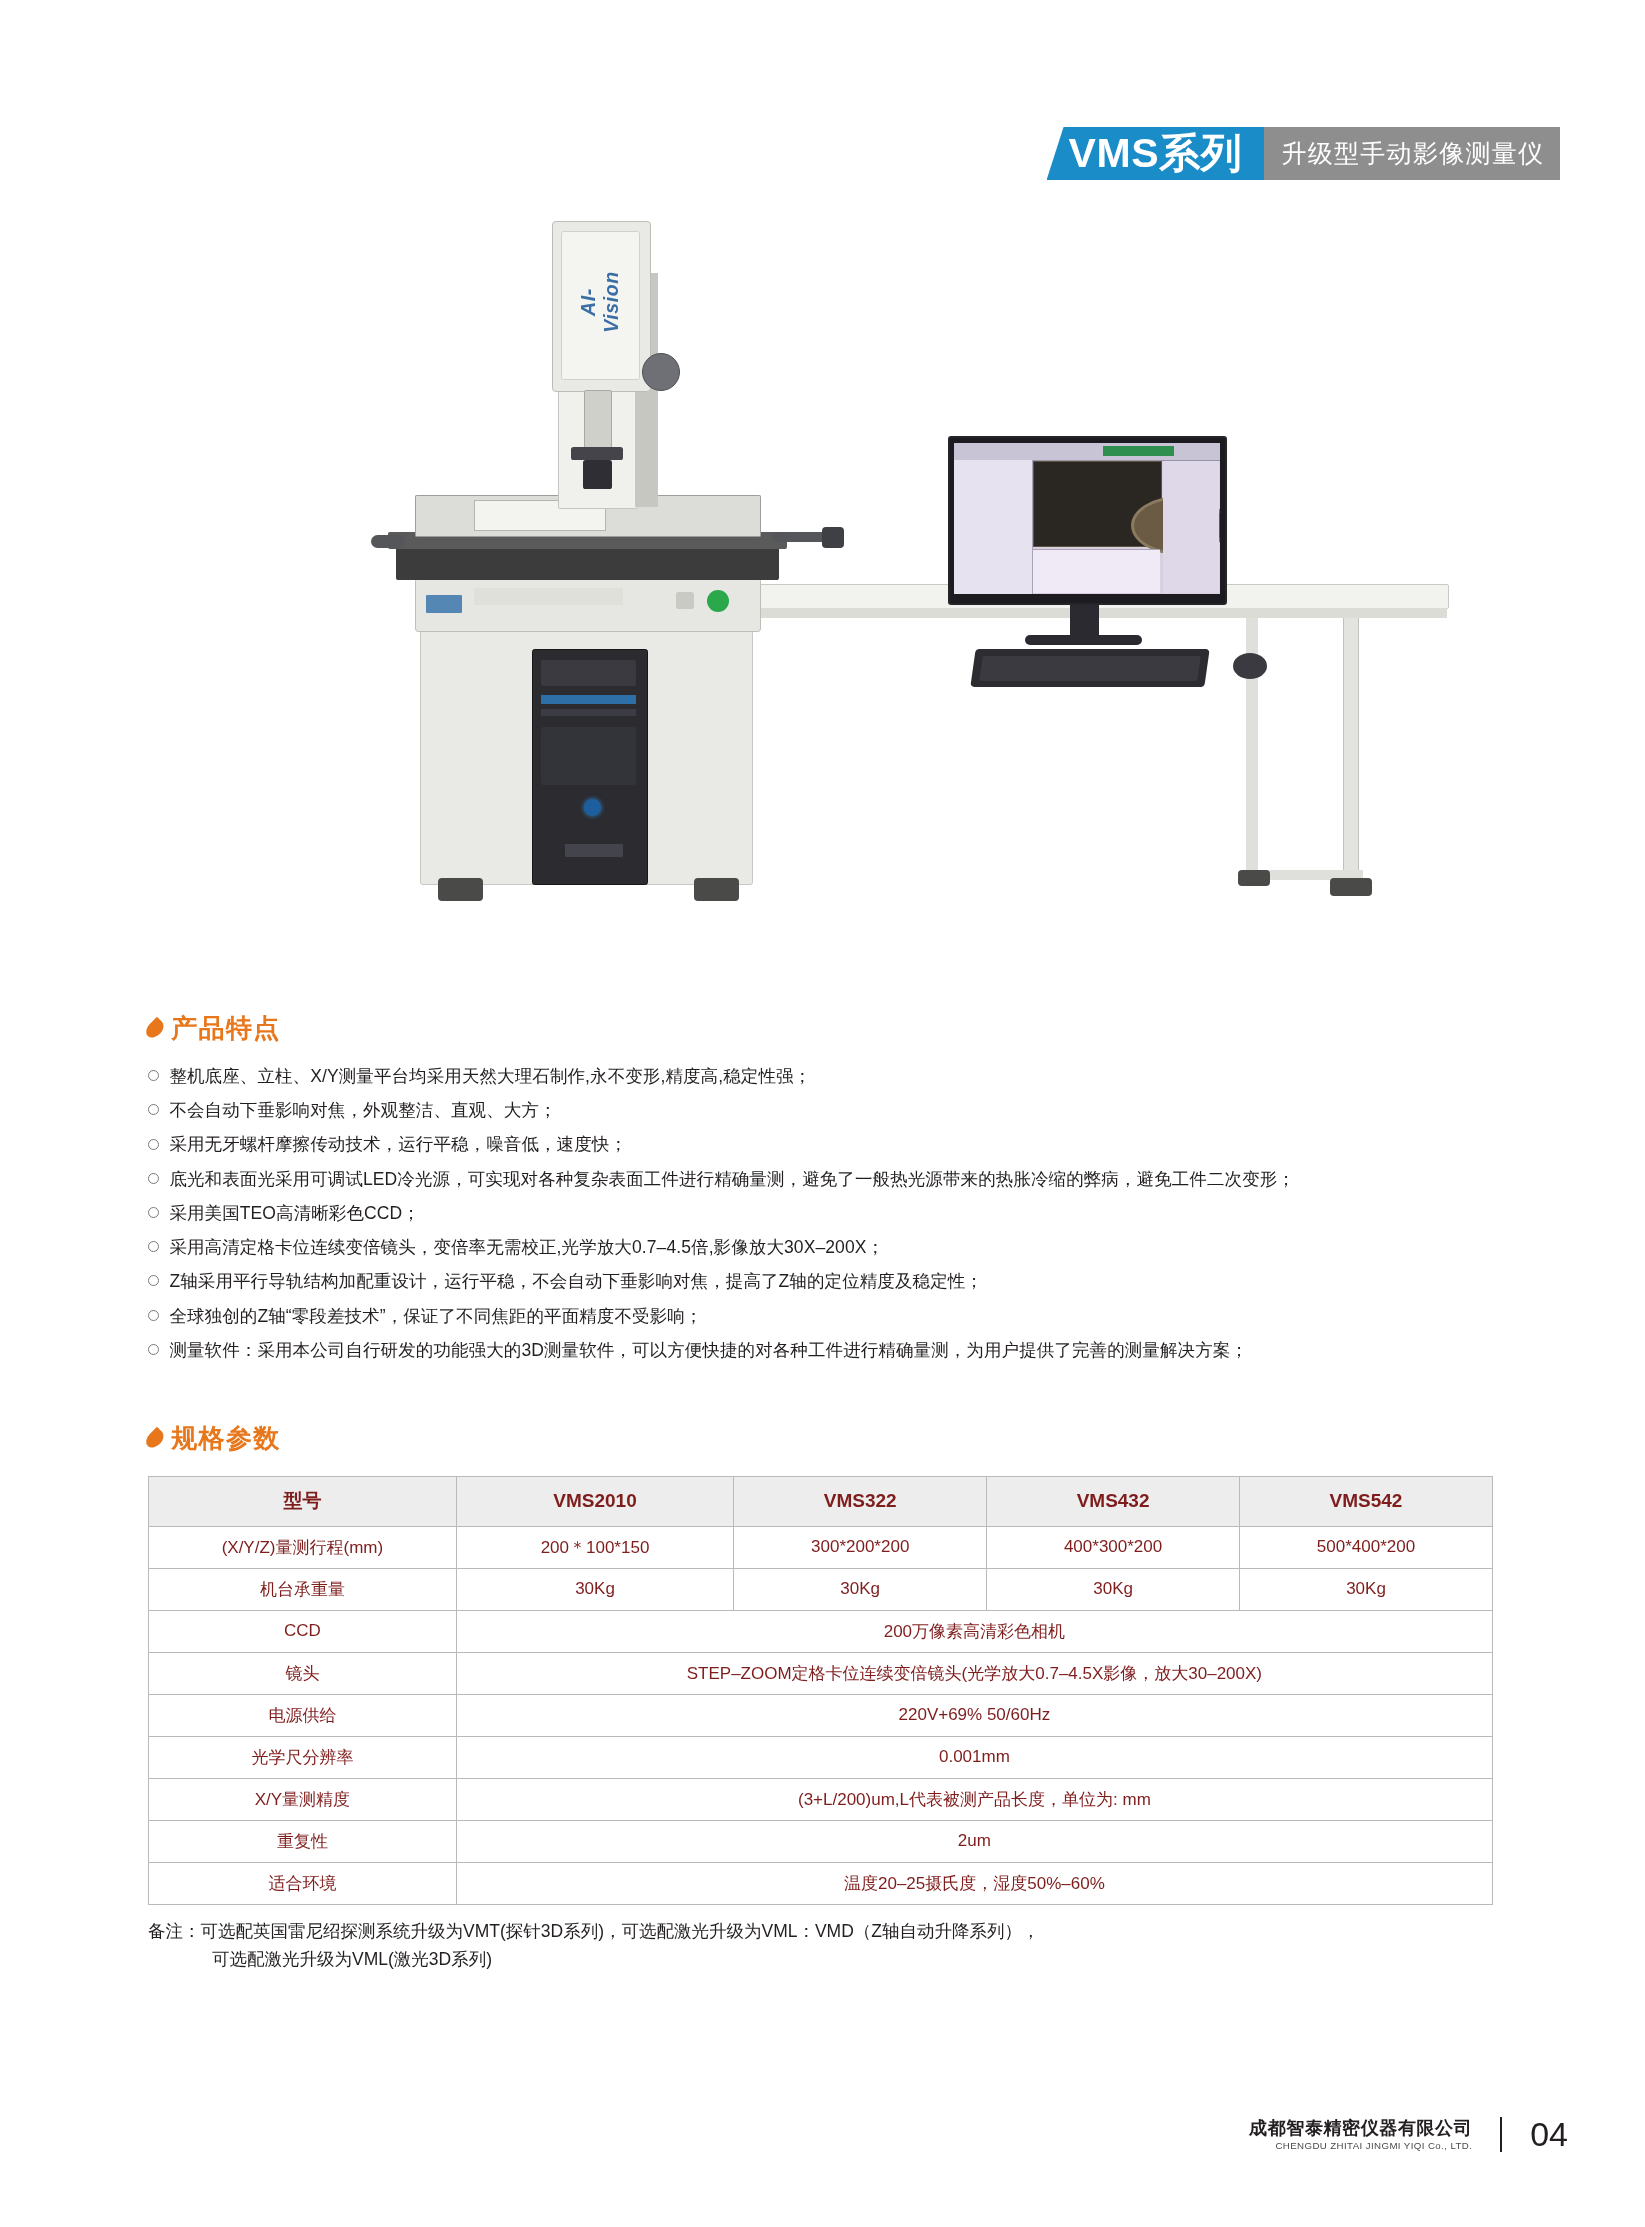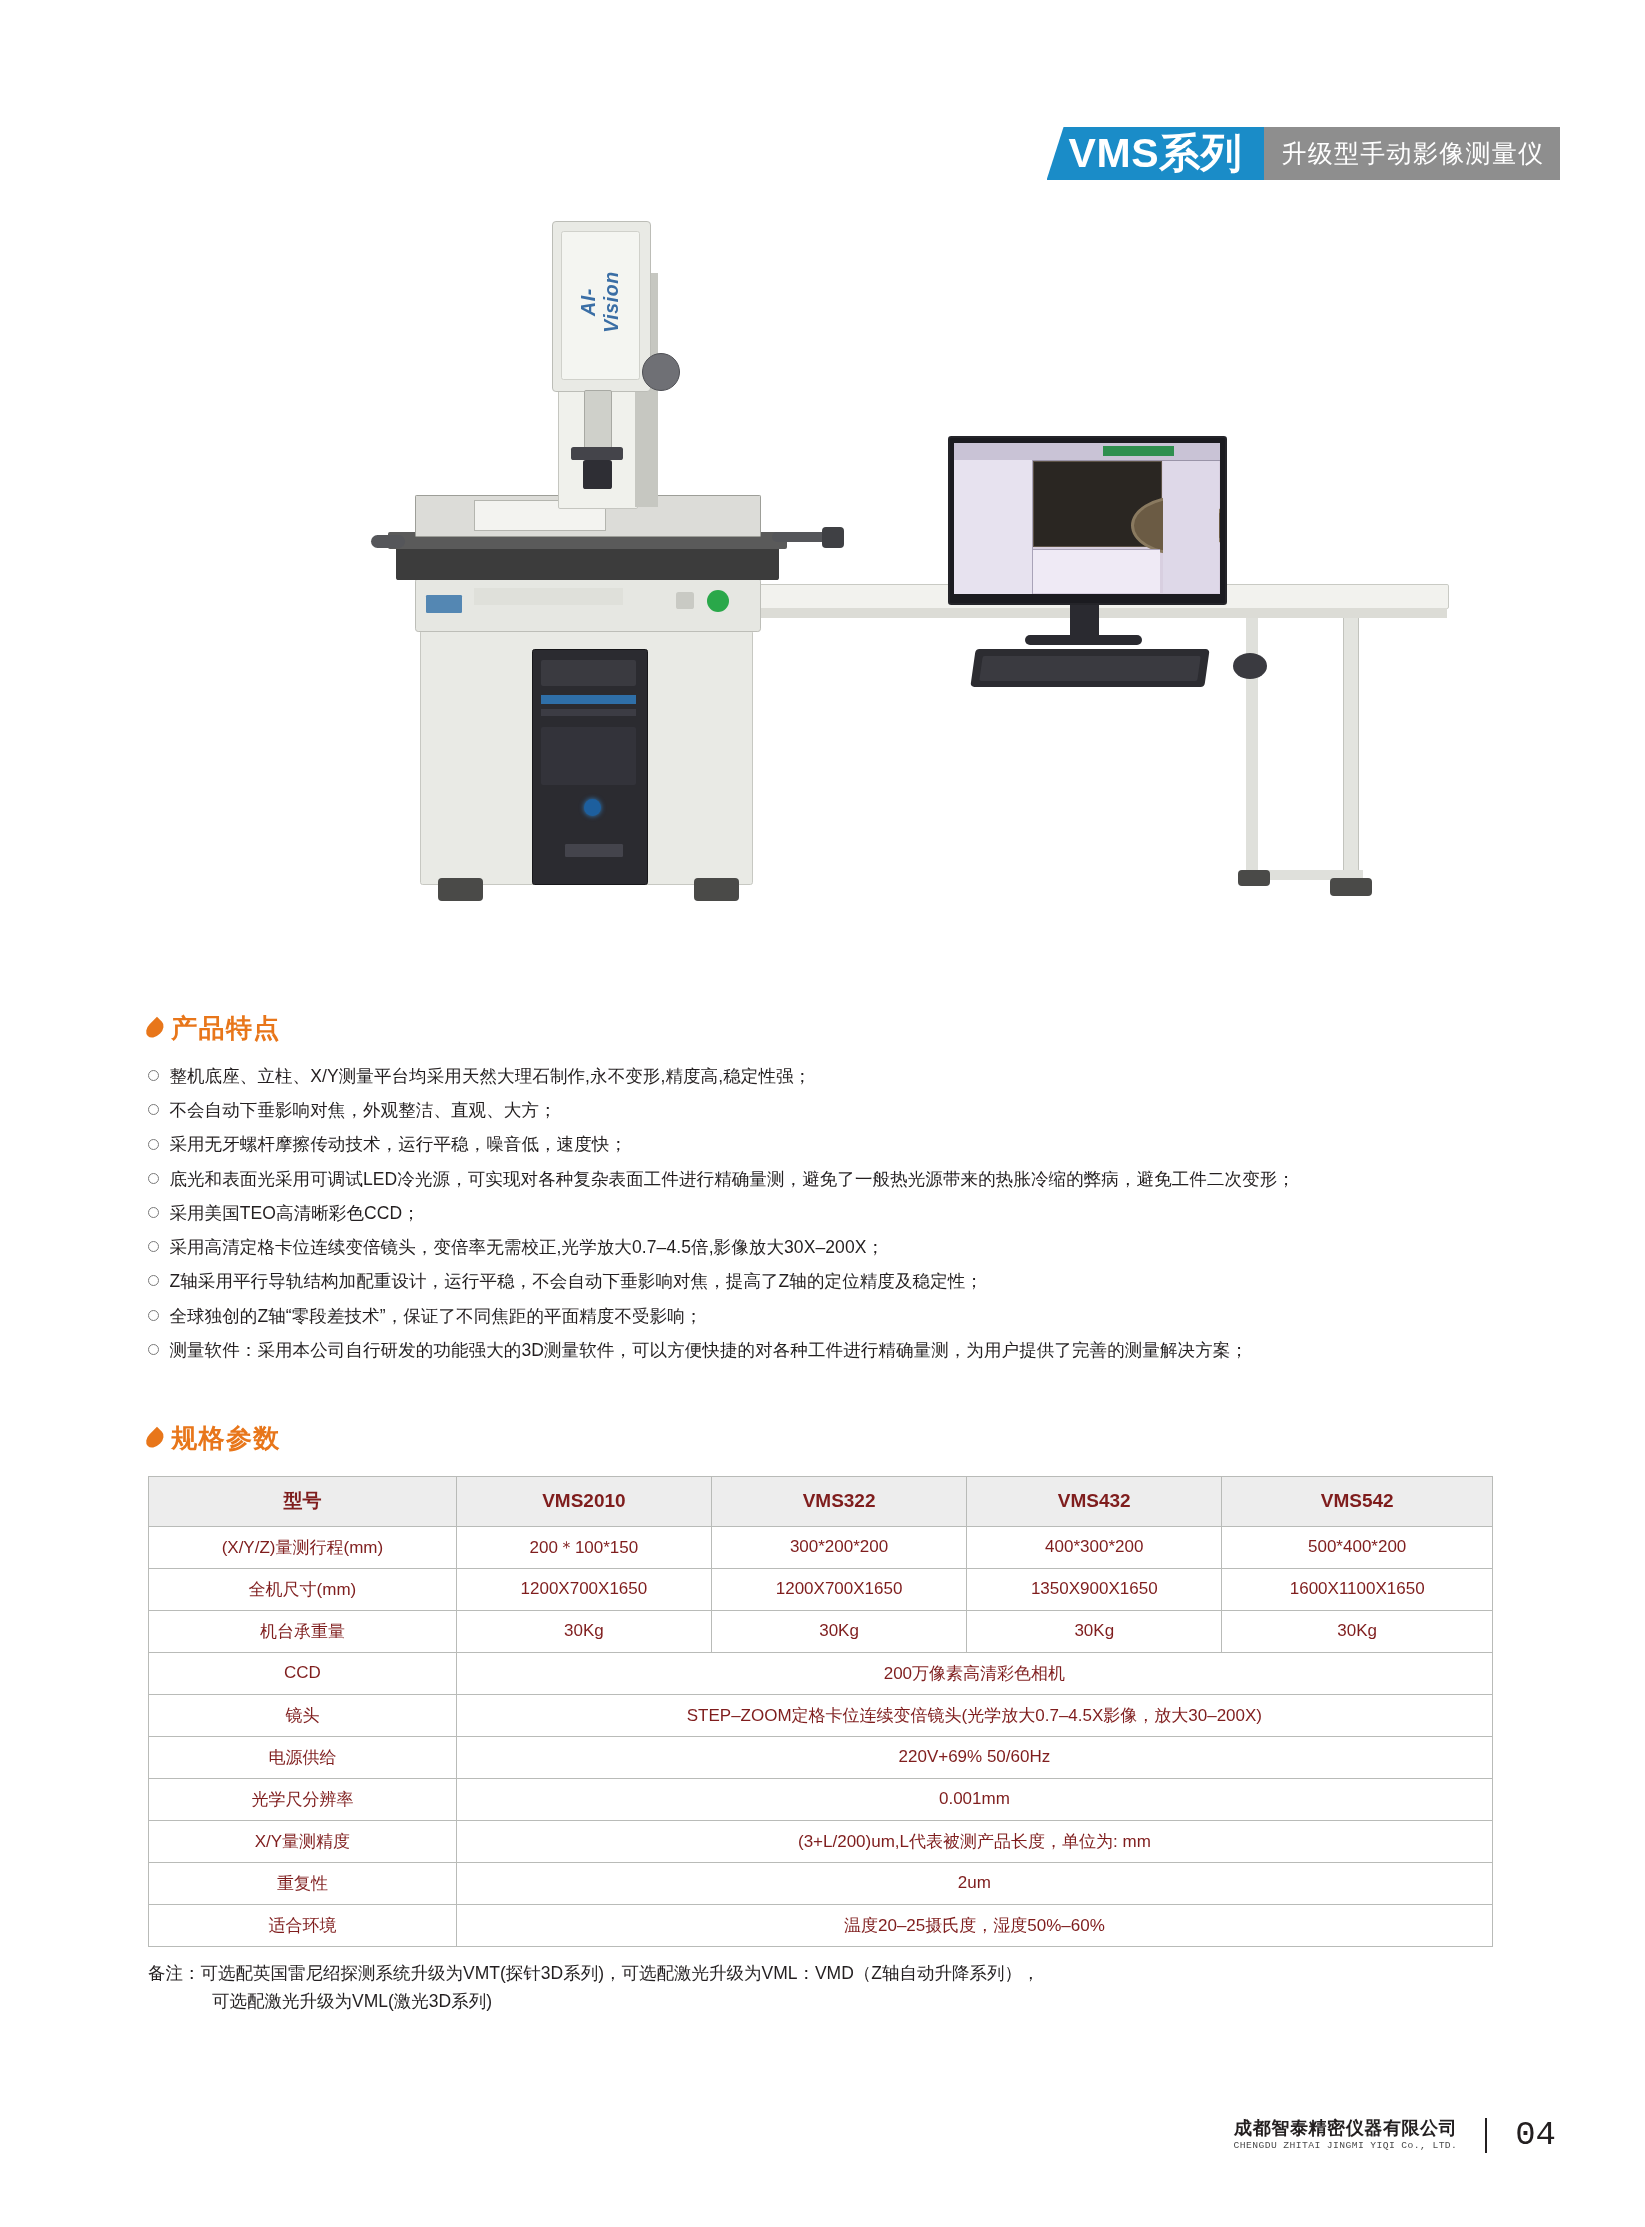--- a/index.html
+++ b/index.html
@@ -612,26 +612,25 @@
     margin-top: 11.7px;
     font-size: 17.5px;
     line-height: 1.6;
     color: #231f20;
   }
   .note .note-line2 { display: block; margin-left: 64px; }
 
   
   .footer {
     position: absolute;
-    right: 90px;
+    right: 78px;
     bottom: 73px;
     display: flex;
     align-items: center;
     gap: 28px;
-    font-family: Liberation Mono, monospace;
   }
   .footer-company {
     text-align: right;
     line-height: 1.25;
   }
   .fc-cn {
     font-size: 18px;
     font-weight: bold;
     color: #231f20;
     letter-spacing: 0.6px;
@@ -787,27 +786,20 @@
     </thead>
     <tbody>
       <tr>
         <td class="label">(X/Y/Z)量测行程(mm)</td>
         <td>200＊100*150</td>
         <td>300*200*200</td>
         <td>400*300*200</td>
         <td>500*400*200</td>
       </tr>
       <tr>
-        <td class="label">全机尺寸(mm)</td>
-        <td>1200X700X1650</td>
-        <td>1200X700X1650</td>
-        <td>1350X900X1650</td>
-        <td>1600X1100X1650</td>
-      </tr>
-      <tr>
         <td class="label">机台承重量</td>
         <td>30Kg</td>
         <td>30Kg</td>
         <td>30Kg</td>
         <td>30Kg</td>
       </tr>
       <tr>
         <td class="label">CCD</td>
         <td colspan="4">200万像素高清彩色相机</td>
       </tr>

